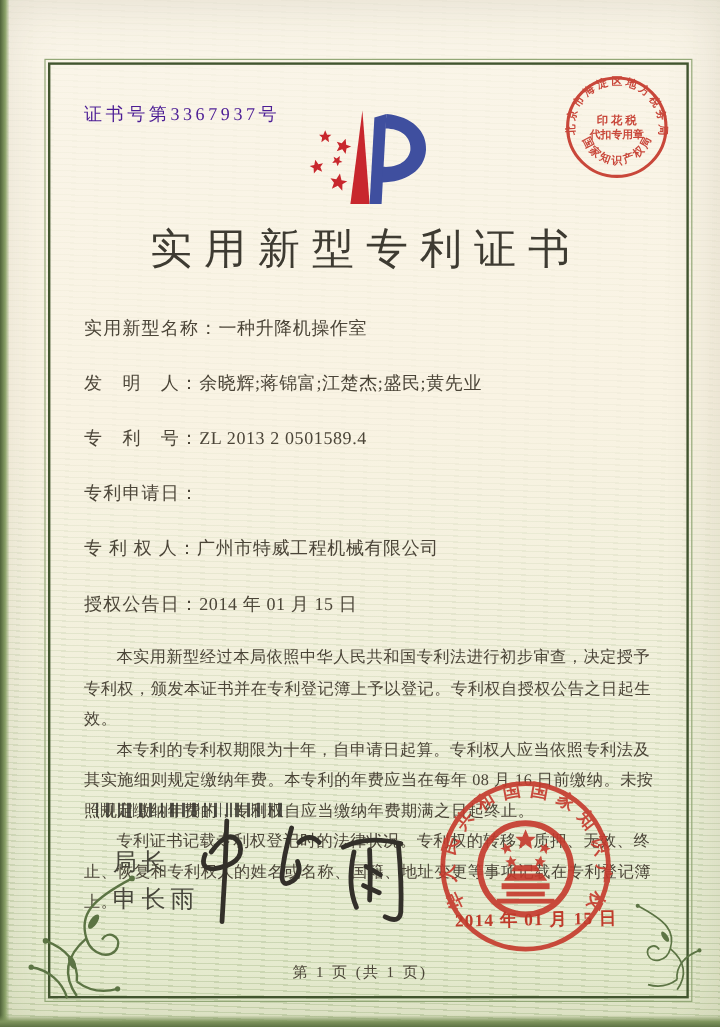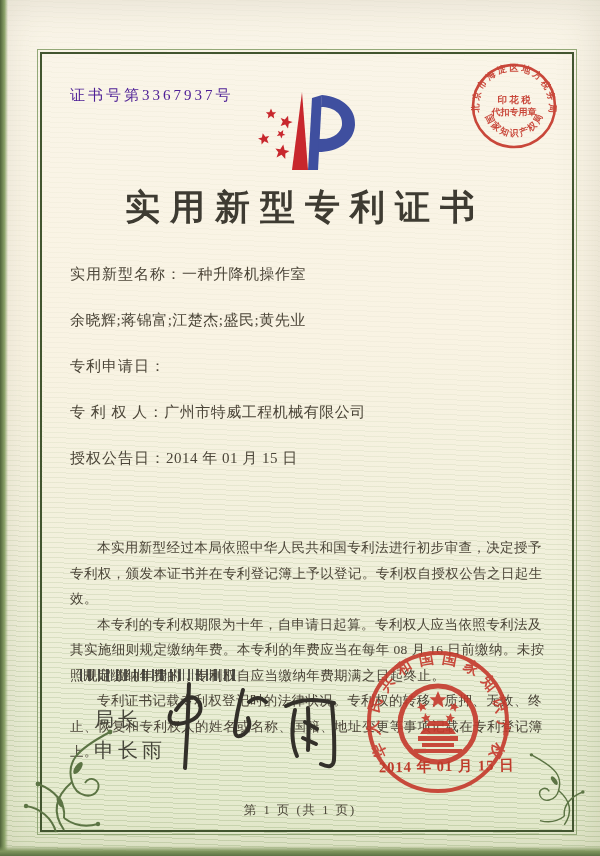--- a/index.html
+++ b/index.html
@@ -33,21 +33,21 @@
     pointer-events:none;
   }
   .cert-no{
     position:absolute;left:70px;top:86px;
     font-size:15px;letter-spacing:3px;color:#4c1d95;
   }
   .logo{position:absolute;left:238px;top:84px;width:132px;height:106px;}
   .seal-small{position:absolute;left:470px;top:62px;width:88px;height:88px;opacity:.92;}
   .title{
     position:absolute;left:0;right:0;top:184px;text-align:center;
-    font-size:35px;font-weight:700;letter-spacing:10px;text-indent:10px;color:#3e3b32;
+    font-size:35px;font-weight:400;letter-spacing:10px;text-indent:10px;color:#3e3b32;
   }
   .fields{position:absolute;left:70px;right:52px;top:262px;color:#4b4538;font-size:15px;}
   .field-row{display:flex;margin-bottom:22px;line-height:24px;white-space:nowrap;}
   .field-label{letter-spacing:1px;flex:none;}
   .field-value{letter-spacing:.5px;}
   .paras{position:absolute;left:70px;right:55px;top:509px;color:#4b4538;margin-top:26px;}
   .paras p{margin:0;text-indent:2em;font-size:13.5px;line-height:25.5px;letter-spacing:.4px;}
   .barcode{
     position:absolute;left:80px;top:669px;width:156px;height:12px;opacity:.85;
     background:repeating-linear-gradient(90deg,
@@ -115,21 +115,26 @@
 </svg>
 
 <div class="title">实用新型专利证书</div>
 
 <div class="fields">
   <div class="field-row">
     <span class="field-label">实用新型名称：</span>
     <span class="field-value">一种升降机操作室</span>
   </div>
   <div class="field-row">
+    <span class="field-label">发　明　人：</span>
     <span class="field-value">余晓辉;蒋锦富;江楚杰;盛民;黄先业</span>
+  </div>
+  <div class="field-row">
+    <span class="field-label">专　利　号：</span>
+    <span class="field-value">ZL 2013 2 0501589.4</span>
   </div>
   <div class="field-row">
     <span class="field-label">专利申请日：</span>
   </div>
   <div class="field-row">
     <span class="field-label">专 利 权 人：</span>
     <span class="field-value">广州市特威工程机械有限公司</span>
   </div>
   <div class="field-row">
     <span class="field-label">授权公告日：</span>

